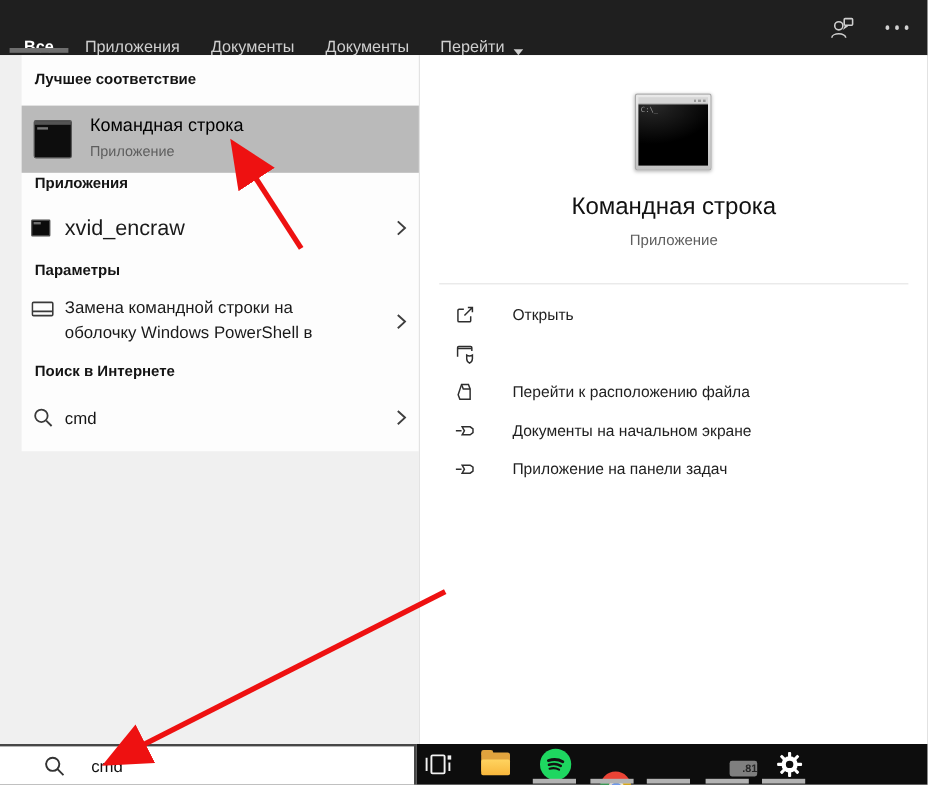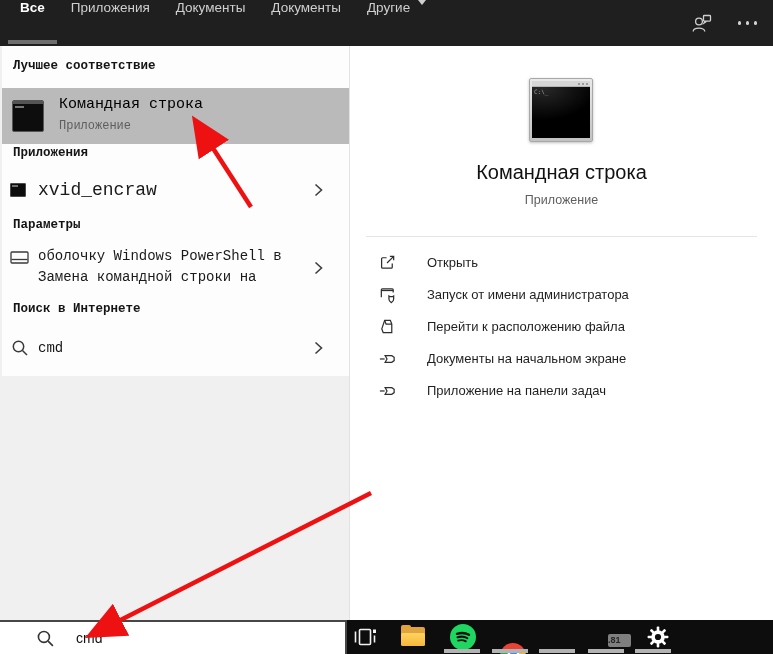--- a/index.html
+++ b/index.html
@@ -3,33 +3,33 @@
 <meta charset="utf-8">
 <style>
   * { margin:0; padding:0; box-sizing:border-box; }
   body { background:#444; }
   .screen{ position:relative; width:773px; height:654px; background:#fff;
     font-family:"Liberation Sans", sans-serif; overflow:hidden; }
 
   
   .hdr{ position:absolute; left:0; top:0; width:773px; height:46px; background:#1f1f1f; }
   .tabs{ position:absolute; left:20px; top:0; height:46px; display:flex; align-items:center; gap:26px; }
-  .tab{ position:relative; height:46px; display:flex; align-items:flex-start; font-size:13.5px;
+  .tab{ position:relative; height:46px; display:flex; align-items:flex-end; font-size:13.5px;
         color:#cfcfcf; cursor:pointer; }
   .tab.active{ color:#fff; font-weight:bold; }
   .tab .under{ position:absolute; left:-12px; right:-12px; bottom:2px; height:4px; background:#6e6e6e; }
   .caret{ width:0; height:0; border-left:4.5px solid transparent; border-right:4.5px solid transparent;
           border-top:5px solid #cfcfcf; margin-left:8px; }
   .hdr-right{ position:absolute; right:14px; top:0; height:46px; display:flex; align-items:center; gap:22px; }
   .dots{ display:flex; gap:4.5px; padding:6px 2px; }
   .dots i{ width:3.5px; height:3.5px; border-radius:50%; background:#d2d2d2; }
 
   
   .left-gray{ position:absolute; left:0; top:46px; width:349px; height:574px; background:#f0f0f0; }
-  .left-white{ position:absolute; left:2px; top:0; width:349px; height:330px; background:#fdfdfd;font-family:Liberation Mono, monospace; }
+  .left-white{ position:absolute; left:18px; top:0; width:349px; height:330px; background:#fdfdfd; }
   .vdivider{ position:absolute; left:349px; top:46px; width:1px; height:574px; background:#e3e3e3; }
   .right-panel{ position:absolute; left:350px; top:46px; width:423px; height:574px; background:#fff; }
 
   .sec-h{ position:absolute; left:11px; font-size:12.5px; font-weight:bold; color:#141414; }
   .row{ position:absolute; left:0; width:349px; cursor:pointer; }
   .row .chev{ position:absolute; right:28px; top:50%; transform:translateY(-50%); }
 
   .best-row{ top:42px; height:56px; background:#bababa; }
   .cmd-ico-sm{ position:absolute; left:10px; top:12px; width:32px; height:32px; background:#0d0d0d;
     border:1px solid #565656; border-radius:2px; }
@@ -83,21 +83,21 @@
   .folder .back{ position:absolute; left:0; top:0; width:24px; height:17px; background:#e0a33e; border-radius:2px; }
   .folder .back:before{ content:""; position:absolute; left:0; top:-2px; width:10px; height:4px; background:#e0a33e; border-radius:2px 2px 0 0; }
   .folder .front{ position:absolute; left:0; bottom:0; width:24px; height:13px;
      background:linear-gradient(#ffd35f,#f8b73c); border-radius:1.5px; }
   .chrome{ position:relative; width:26px; height:26px; border-radius:50%;
      background:conic-gradient(from 300deg,#ea4335 0 120deg,#fbbc05 0 240deg,#34a853 0 360deg); }
   .chrome:before{ content:""; position:absolute; left:6.5px; top:6.5px; width:13px; height:13px; background:#fff; border-radius:50%; }
   .chrome:after{ content:""; position:absolute; left:8.5px; top:8.5px; width:9px; height:9px; background:#4285f4; border-radius:50%; }
   .spotify{ width:26px; height:26px; border-radius:50%; background:#1ed760; }
   .badge{ position:absolute; left:608px; top:14px; width:23px; height:13px; background:#7f7f7f; border-radius:2px;
-     color:#262626; font-size:9px; line-height:13px; text-align:left; font-weight:bold; }
+     color:#262626; font-size:9px; line-height:13px; text-align:right; font-weight:bold; }
 
   
   .overlay{ position:absolute; left:0; top:0; width:773px; height:654px; pointer-events:none; z-index:50; }
 </style>
 </head>
 <body>
 
 <div class="screen">
 
   <div class="hdr">
@@ -109,21 +109,21 @@
       <div class="tab">
         <span>Приложения</span>
       </div>
       <div class="tab">
         <span>Документы</span>
       </div>
       <div class="tab">
         <span>Документы</span>
       </div>
       <div class="tab">
-        <span>Другие</span>
+        <span>Перейти</span>
         <i class="caret"></i>
       </div>
     </div>
     <div class="hdr-right">
       <svg class="person" width="24" height="24" viewBox="0 0 24 24">
         <g fill="none" stroke="#cfcfcf" stroke-width="1.3">
           <circle cx="9" cy="10.5" r="3.4"></circle>
           <path d="M3.2 20.5 c0-4.4 11.6-4.4 11.6 0"></path>
           <rect x="13.5" y="4.5" width="7" height="5.6" rx="0.8"></rect>
           <path d="M15 10 l-1 2 2.4-1.6"></path>
@@ -161,22 +161,22 @@
       <div class="sec-h" style="top:172px">Параметры</div>
 
       <div class="row set-row">
         <svg class="set-ico" width="20" height="16" viewBox="0 0 20 16">
           <g fill="none" stroke="#3a3a3a" stroke-width="1.3">
             <rect x="1" y="2" width="17" height="11" rx="1"></rect>
             <path d="M1.5 9.5 h16"></path>
           </g>
         </svg>
         <div class="set-text">
+          <span>Замена командной строки на</span>
           <span>оболочку Windows PowerShell в</span>
-          <span>Замена командной строки на</span>
         </div>
         <svg class="chev" width="9" height="14" viewBox="0 0 9 14">
           <polyline points="1.5,1.5 7.5,7 1.5,12.5" fill="none" stroke="#3f3f3f" stroke-width="1.6"></polyline>
         </svg>
       </div>
 
       <div class="sec-h" style="top:256px">Поиск в Интернете</div>
 
       <div class="row web-row">
         <svg class="mag" width="18" height="18" viewBox="0 0 18 18">
@@ -216,21 +216,20 @@
     </div>
 
     <div class="action" style="top:232px">
       <svg class="aicon" viewBox="0 0 20 20">
         <g fill="none" stroke="#2e2e2e" stroke-width="1.3">
           <path d="M3.5 13 V5 a1 1 0 0 1 1-1 H15 a1 1 0 0 1 1 1 v3"></path>
           <path d="M3.5 5.8 h12.5"></path>
           <path d="M11.5 11.5 c1.6 1 3.4 1 5 0 v3.2 c0 2-1.7 3.4-2.5 3.8 -0.8-.4-2.5-1.8-2.5-3.8 z"></path>
         </g>
       </svg>
-      <span class="alabel">Запуск от имени администратора</span>
     </div>
 
     <div class="action" style="top:264px">
       <svg class="aicon" viewBox="0 0 20 20">
         <g fill="none" stroke="#2e2e2e" stroke-width="1.3">
           <path d="M7 3.5 h6 l1.5 4 v9 h-9 l-1.5-4 z"></path>
           <path d="M7 3.5 l1.5 4 h6"></path>
         </g>
       </svg>
       <span class="alabel">Перейти к расположению файла</span>

